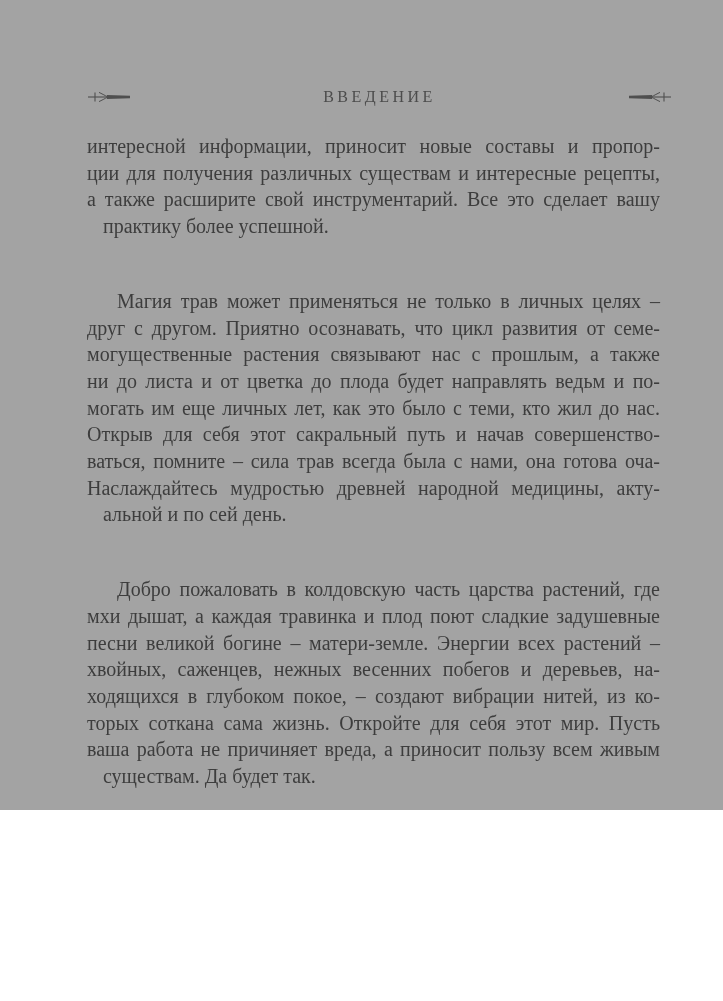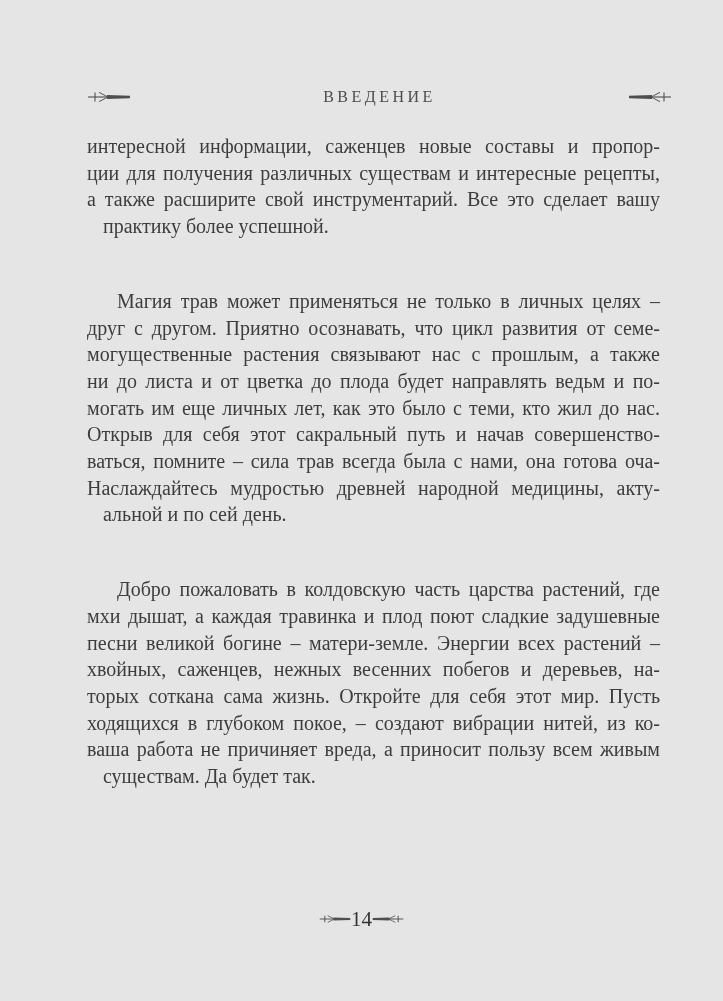--- a/index.html
+++ b/index.html
@@ -3,22 +3,22 @@
 <meta charset="utf-8">
 <style>
   html, body {
     margin: 0;
     padding: 0;
     background: #ffffff;
   }
   .page {
     position: relative;
     width: 723px;
-    height: 1001px;
-    background: #e5e5e5;
+    height: 810px;
+    background: #a3a3a3;
     font-family: "Liberation Serif", "DejaVu Serif", serif;
     color: #3d3d3d;
     overflow: hidden;
   }
   
   .page-header {
     position: absolute;
     top: 84px;
     left: 87px;
     width: 585px;
@@ -100,43 +100,43 @@
       <line x1="1" y1="7" x2="22" y2="7" stroke="#4f4f4f" stroke-width="1.1"></line>
       <line x1="8" y1="2.5" x2="8" y2="11.5" stroke="#4f4f4f" stroke-width="1.1"></line>
       <path d="M21 7 C17.5 5.2, 14.5 3.6, 12 2.4" stroke="#4f4f4f" stroke-width="1" fill="none"></path>
       <path d="M21 7 C17.5 8.8, 14.5 10.4, 12 11.6" stroke="#4f4f4f" stroke-width="1" fill="none"></path>
       <path d="M20 4.9 L43 5.7 L43 8.3 L20 9.1 Z" fill="#4f4f4f"></path>
     </svg>
   </div>
 
   <main class="page-body">
       <div class="para">
-        <div class="line">интересной информации, саженцев новые составы и пропор-</div>
+        <div class="line">интересной информации, приносит новые составы и пропор-</div>
         <div class="line">ции для получения различных существам и интересные рецепты,</div>
         <div class="line">а также расширите свой инструментарий. Все это сделает вашу</div>
         <div class="line last">практику более успешной.</div>
       </div>
       <div class="para">
         <div class="line first-indent">Магия трав может применяться не только в личных целях –</div>
         <div class="line">друг с другом. Приятно осознавать, что цикл развития от семе-</div>
         <div class="line">могущественные растения связывают нас с прошлым, а также</div>
         <div class="line">ни до листа и от цветка до плода будет направлять ведьм и по-</div>
         <div class="line">могать им еще личных лет, как это было с теми, кто жил до нас.</div>
         <div class="line">Открыв для себя этот сакральный путь и начав совершенство-</div>
         <div class="line">ваться, помните – сила трав всегда была с нами, она готова оча-</div>
         <div class="line">Наслаждайтесь мудростью древней народной медицины, акту-</div>
         <div class="line last">альной и по сей день.</div>
       </div>
       <div class="para">
         <div class="line first-indent">Добро пожаловать в колдовскую часть царства растений, где</div>
         <div class="line">мхи дышат, а каждая травинка и плод поют сладкие задушевные</div>
         <div class="line">песни великой богине – матери-земле. Энергии всех растений –</div>
         <div class="line">хвойных, саженцев, нежных весенних побегов и деревьев, на-</div>
+        <div class="line">ходящихся в глубоком покое, – создают вибрации нитей, из ко-</div>
         <div class="line">торых соткана сама жизнь. Откройте для себя этот мир. Пусть</div>
-        <div class="line">ходящихся в глубоком покое, – создают вибрации нитей, из ко-</div>
         <div class="line">ваша работа не причиняет вреда, а приносит пользу всем живым</div>
         <div class="line last">существам. Да будет так.</div>
       </div>
     </main>
 
   <div class="page-footer">
     <svg class="ornament" width="32" height="12" viewBox="0 0 44 14">
       <line x1="1" y1="7" x2="22" y2="7" stroke="#4f4f4f" stroke-width="1.3"></line>
       <line x1="8" y1="2.5" x2="8" y2="11.5" stroke="#4f4f4f" stroke-width="1.3"></line>
       <path d="M21 7 C17.5 5.2, 14.5 3.6, 12 2.4" stroke="#4f4f4f" stroke-width="1.1" fill="none"></path>

